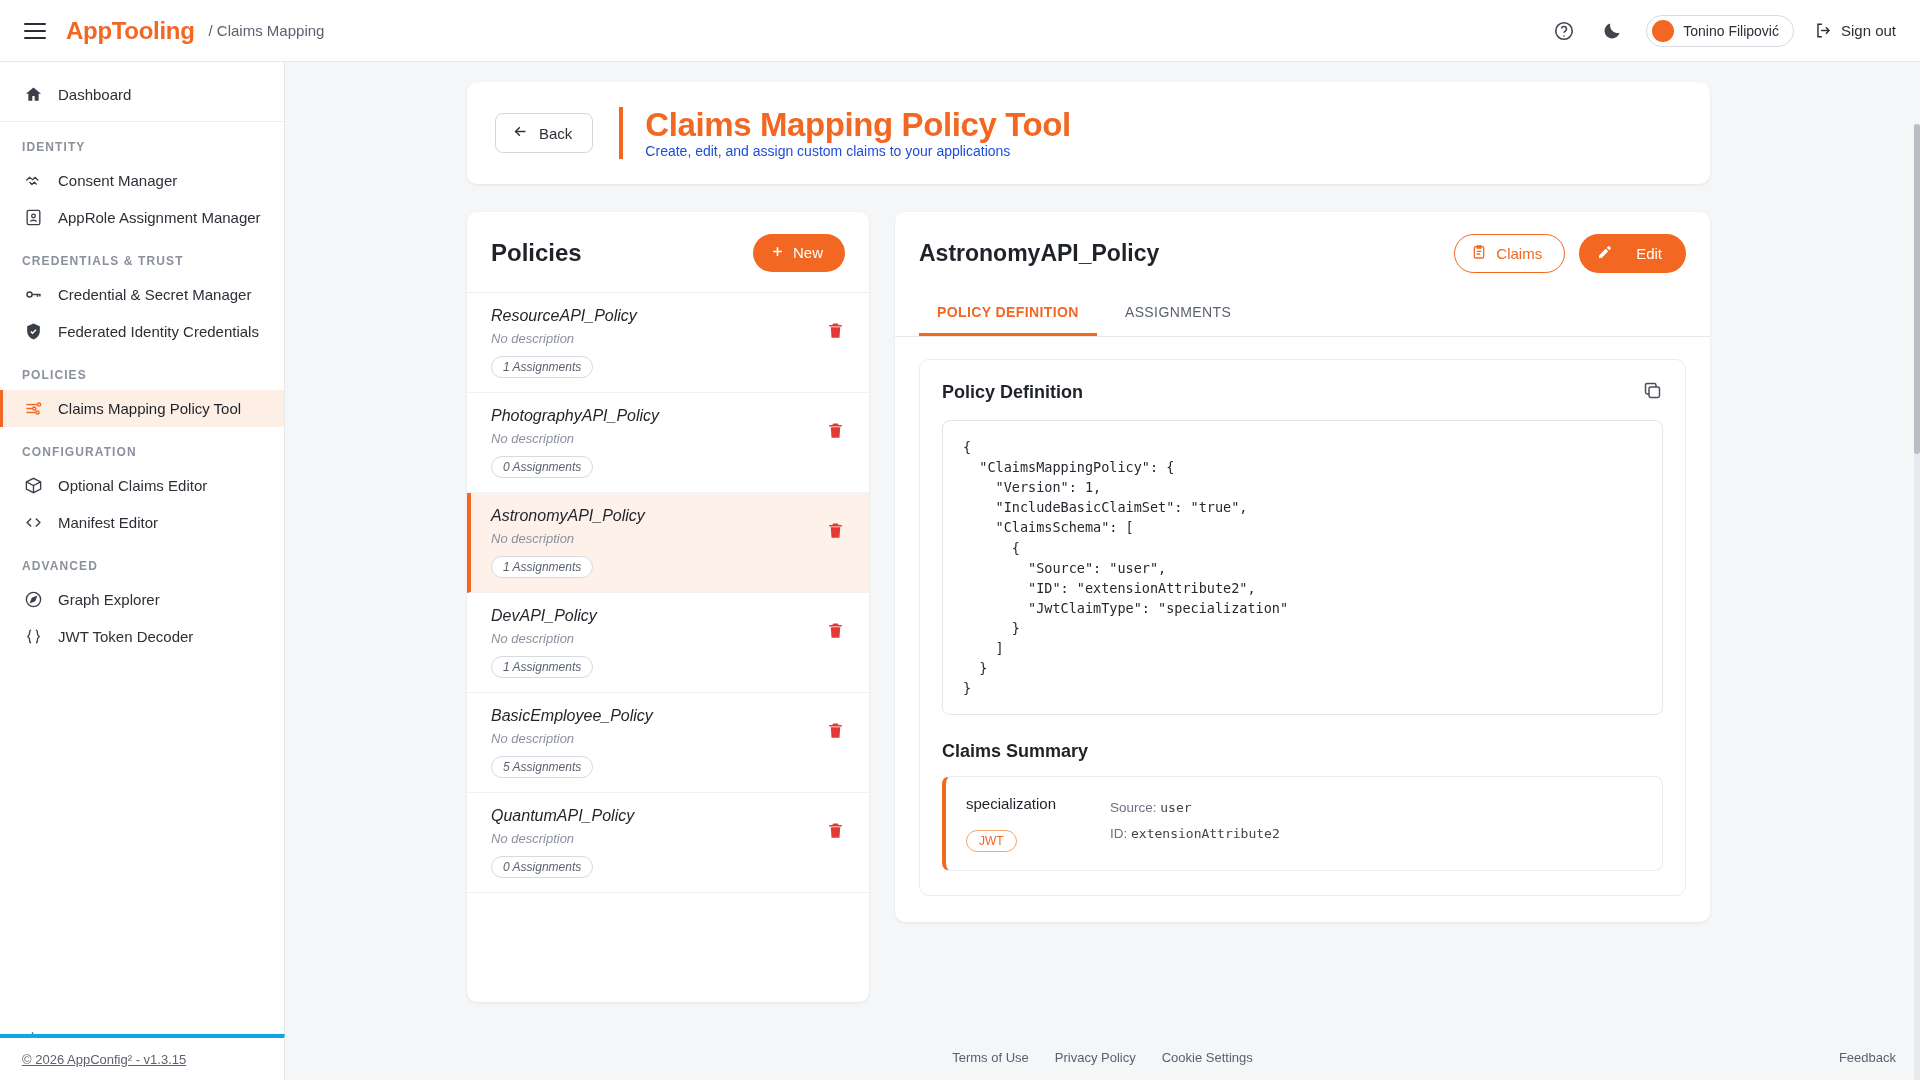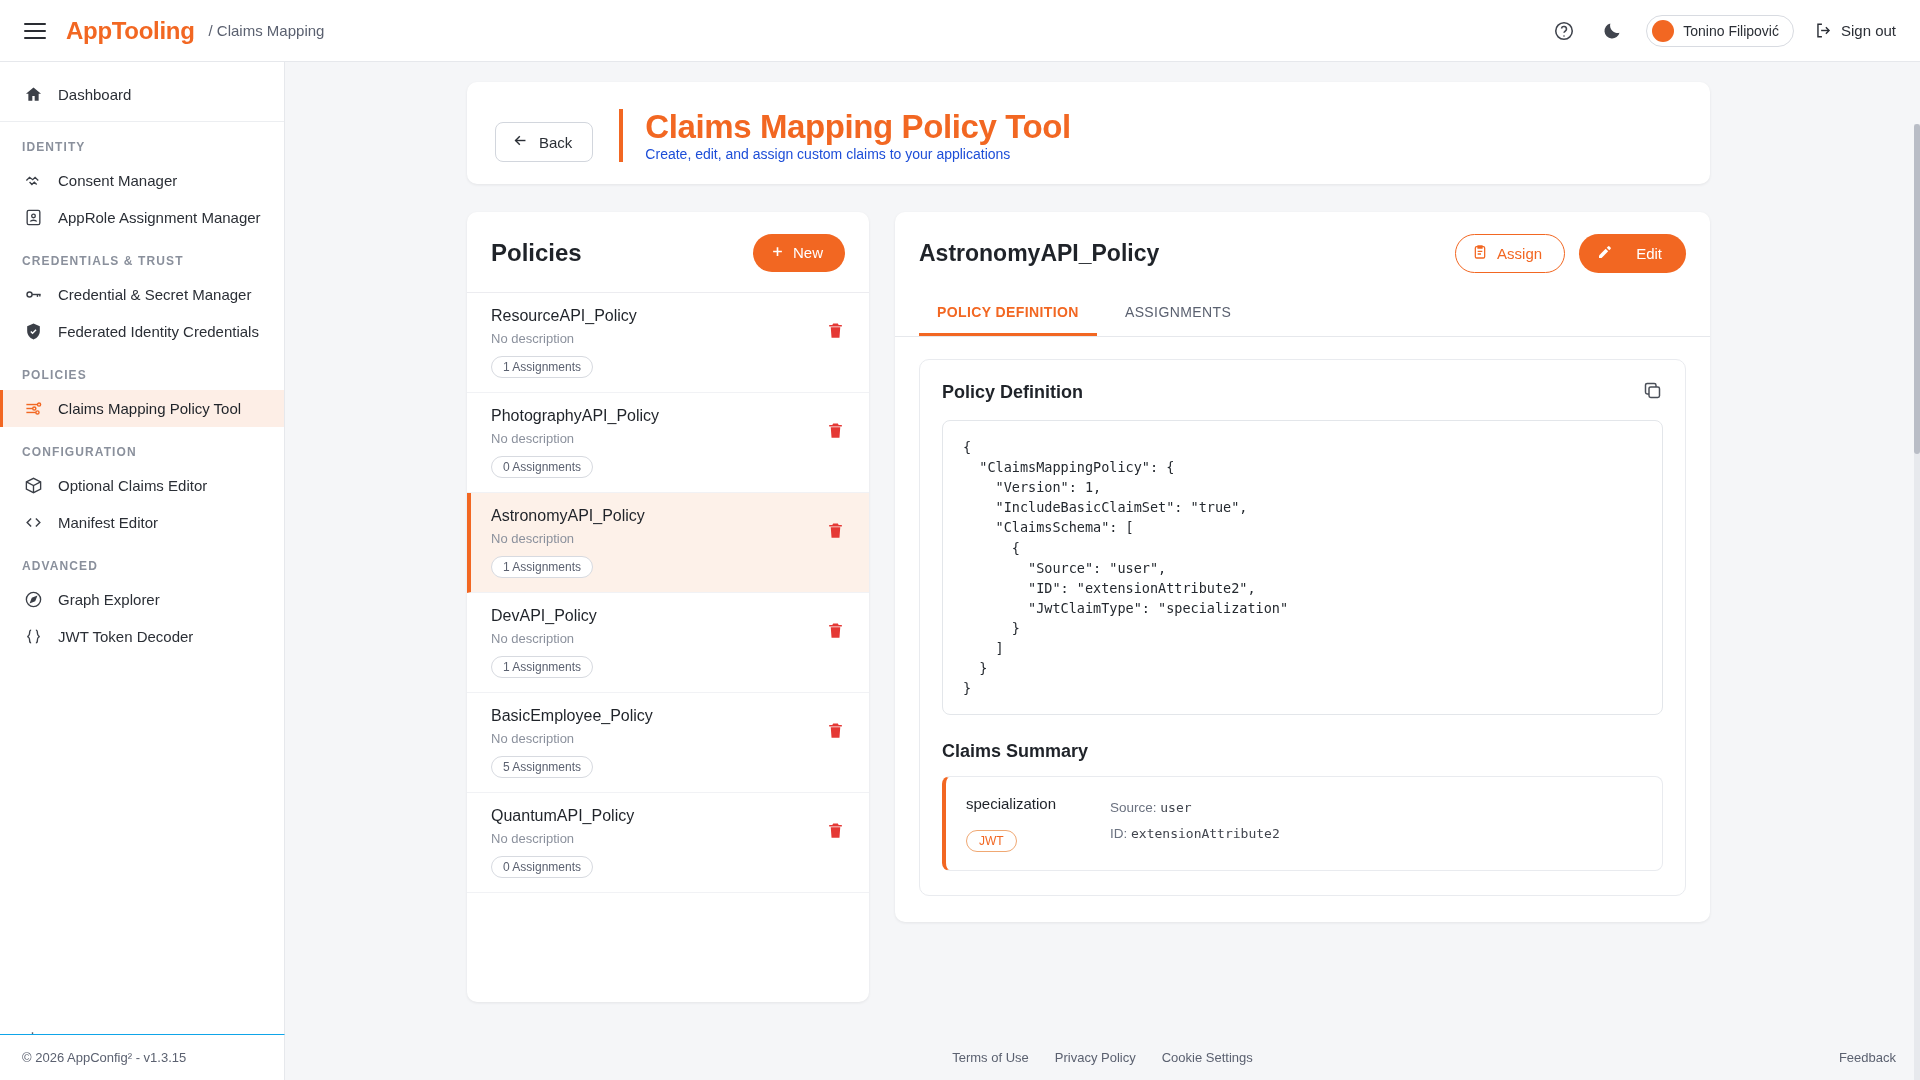--- a/index.html
+++ b/index.html
@@ -128,21 +128,21 @@
   .main-inner {
     padding: 20px 210px 0 182px;
   }
 
   .page-header {
     background: #fff;
     border-radius: 10px;
     box-shadow: 0 1px 3px rgba(20,25,40,.08);
     padding: 22px 28px;
     display: flex;
-    align-items: flex-end;
+    align-items: center;
     gap: 26px;
     min-height: 102px;
   }
   .back-btn {
     display: flex; align-items: center; gap: 10px;
     border: 1px solid #d2d6dd;
     border-radius: 8px;
     background: #fff;
     padding: 9px 20px 9px 16px;
     font-size: 15px;
@@ -204,21 +204,21 @@
     display: flex; align-items: flex-start;
     border-bottom: 1px solid #f1f2f5;
     cursor: pointer;
     position: relative;
   }
   .policy-item.selected {
     background: #fdf1e9;
     border-left: 4px solid #f26722;
     padding-left: 20px;
   }
-  .policy-main { flex: 1; }
+  .policy-main { flex: 1; font-style: italic; }
   .policy-name { font-size: 16px; color: #1f2329; margin-bottom: 6px; }
   .policy-desc { font-size: 13px; color: #8b919d; margin-bottom: 10px; }
   .pill {
     display: inline-block;
     border: 1px solid #d7dae0;
     border-radius: 12px;
     padding: 3px 11px;
     font-size: 12px;
     color: #5b6170;
     background: #fff;
@@ -355,22 +355,23 @@
   .copyright-bar {
     position: absolute;
     left: 0; bottom: 0;
     width: 285px;
     height: 46px;
     display: flex; align-items: center;
     padding-left: 22px;
     font-size: 13px;
     color: #5b6170;
     background: #fff;
-    border-top: 1px solid #0ea5e9;
+    border-top: 4px solid #0ea5e9;
     border-right: 1px solid #e6e8ec;
+    text-decoration: underline;
   }
   .scroll-strip {
     position: absolute;
     top: 62px; right: 0; width: 6px; height: calc(100% - 62px);
     background: #e7e9ed;
   }
   .scroll-thumb {
     position: absolute; top: 0; right: 0; width: 6px; height: 330px;
     background: #b9bdc6; border-radius: 3px;
   }
@@ -658,21 +659,21 @@
             <div class="detail-title">AstronomyAPI_Policy</div>
             <div class="detail-actions">
               <button class="btn-assign">
                 <span>
                   <svg width="16" height="16" viewBox="0 0 24 24" fill="none" stroke="currentColor" stroke-width="1.9">
                       <rect x="5" y="4" width="14" height="17" rx="2"></rect>
                       <path d="M9 3h6v3H9z" fill="currentColor"></path>
                       <path d="M8.5 11h7M8.5 15h5"></path>
                     </svg>
                 </span>
-                <span>Assign</span>
+                <span>Claims</span>
               </button>
               <button class="btn-edit">
                 <span>
                   <svg width="16" height="16" viewBox="0 0 24 24" fill="currentColor">
                       <path d="m3 17.2 10-10 3.8 3.8-10 10H3z"></path>
                       <path d="m14.6 5.6 1.9-1.9a1.6 1.6 0 0 1 2.3 0l1.5 1.5a1.6 1.6 0 0 1 0 2.3l-1.9 1.9z"></path>
                     </svg>
                 </span>
                 <span>Edit</span>
               </button>

